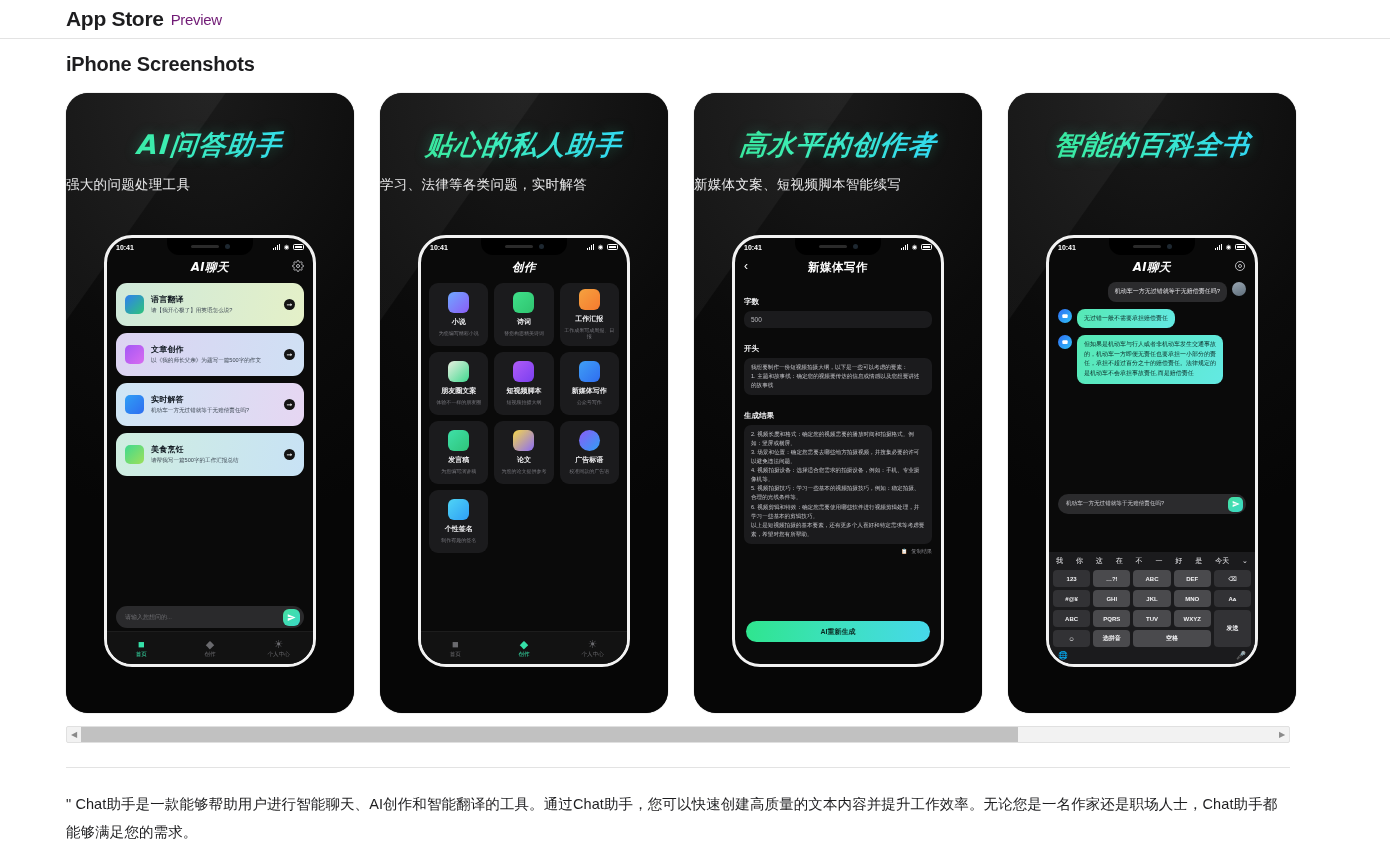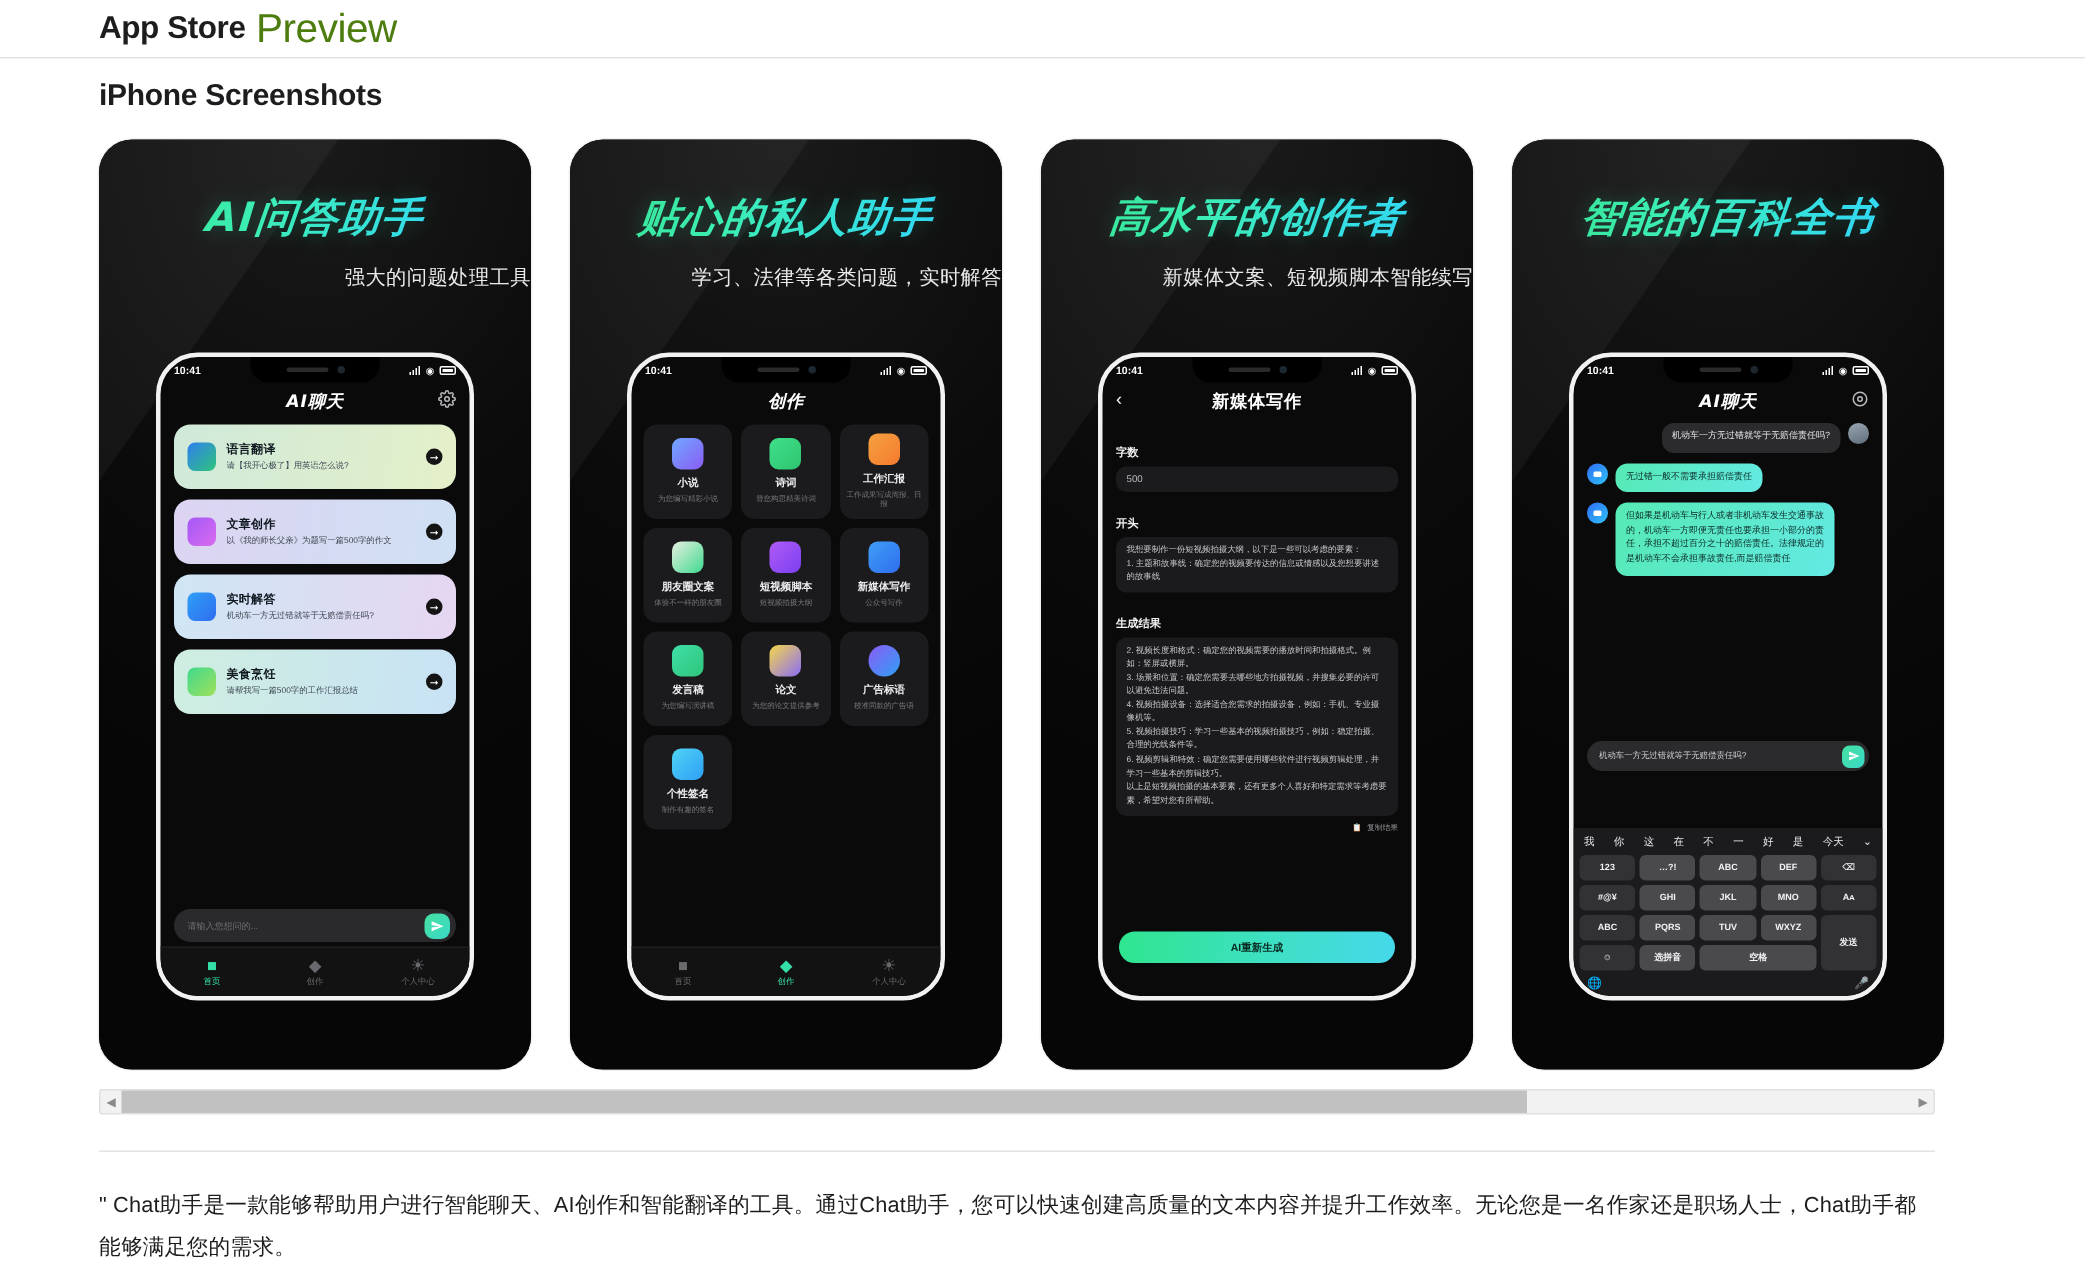--- a/index.html
+++ b/index.html
@@ -10,21 +10,21 @@
     color:#1d1d1f;
     overflow:hidden;
   }
 
   
   .topbar{
     height:39px; display:flex; align-items:center;
     padding:0 0 0 66px; border-bottom:1px solid #e3e3e3;
   }
   .topbar .brand{font-size:21px;font-weight:700;letter-spacing:-.3px;}
-  .topbar .preview{font-size:27px;font-weight:400;color:#4d7c0f;margin-left:7px;letter-spacing:-.3px;}
+  .topbar .preview{font-size:15px;font-weight:400;color:#701a75;margin-left:7px;letter-spacing:-.3px;}
 
   
   .section-title{
     padding:14px 0 0 66px; font-size:20px;font-weight:700;letter-spacing:-.2px;
   }
 
   
   .strip-wrap{ padding-left:66px; margin-top:17px; position:relative;}
   .strip{ display:flex; gap:26px; }
 
@@ -47,21 +47,21 @@
     text-align:center;margin-top:34px;
     font-size:27px;font-weight:800;letter-spacing:1px;
     font-family:"DejaVu Sans",sans-serif;
     background:linear-gradient(95deg,#35e08a 0%,#3ff0b4 35%,#35dcf0 75%,#2fd0ff 100%);
     -webkit-background-clip:text;background-clip:text;color:transparent;
     font-style:italic;
     transform:skewX(-6deg);
     text-shadow:0 0 14px rgba(50,230,170,.25);
   }
   .shot-sub{
-    text-align:right;margin-top:13px;color:#e9e9ea;font-size:13.5px;letter-spacing:.3px;
+    text-align:left;margin-top:13px;color:#e9e9ea;font-size:13.5px;letter-spacing:.3px;
   }
 
   
   .phone{
     position:absolute;left:50%;transform:translateX(-50%);
     top:142px;width:212px;height:432px;
     border-radius:28px;border:3px solid #f2f2f2;
     background:#0a0a0a;overflow:hidden;
   }
   .notch{

